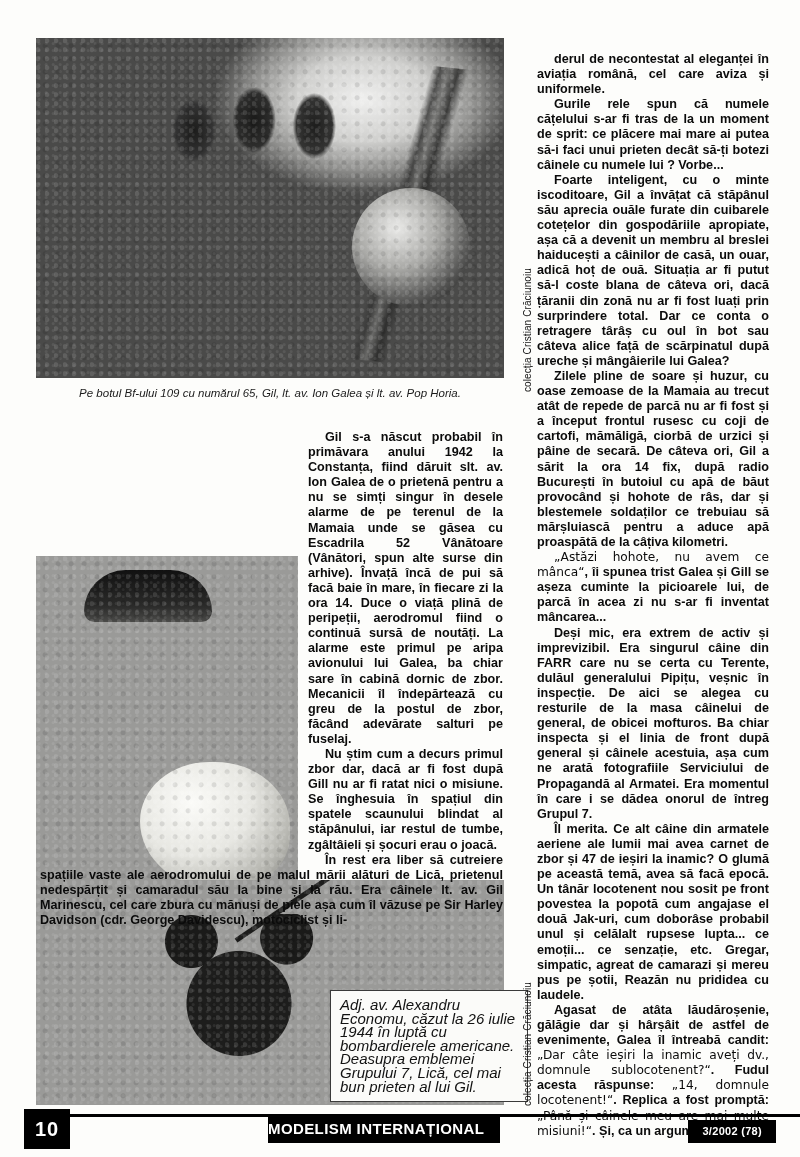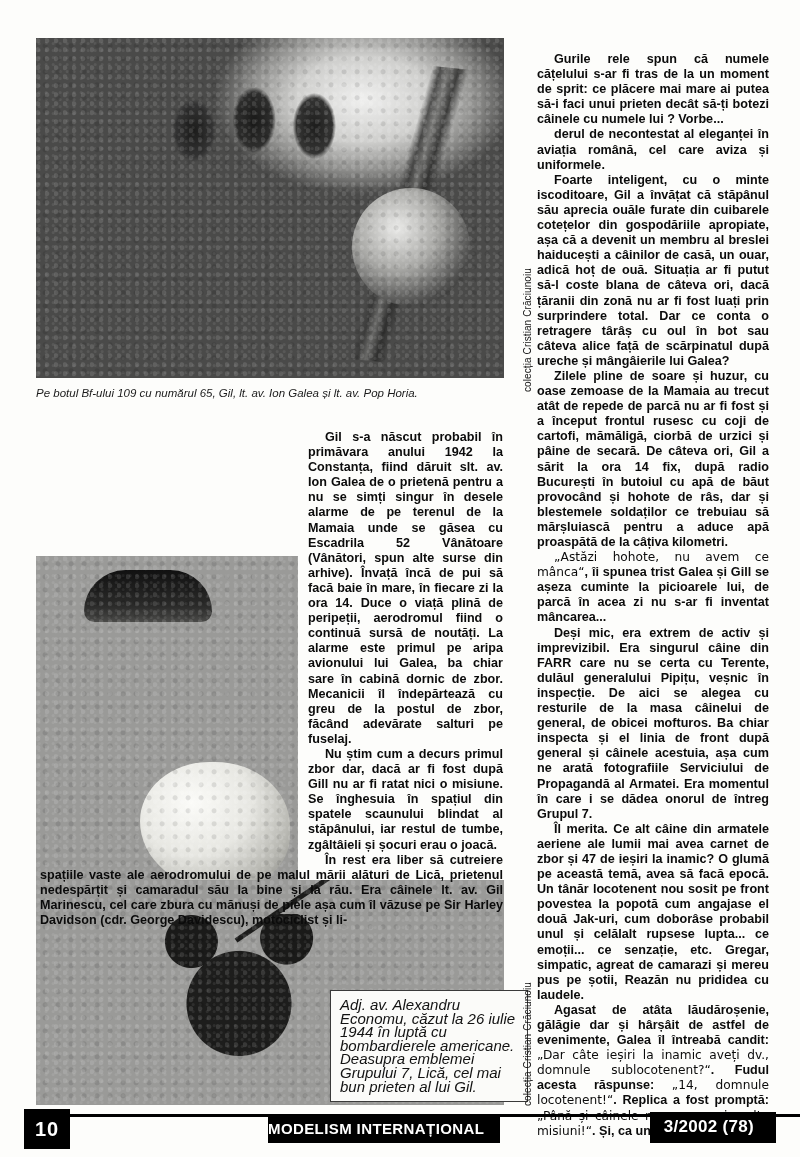--- a/index.html
+++ b/index.html
@@ -63,21 +63,21 @@
     background:
       radial-gradient(circle at 22% 16%, #1a1a19 0 26px, transparent 27px),
       radial-gradient(circle at 78% 14%, #1a1a19 0 26px, transparent 27px),
       radial-gradient(circle at 50% 52%, #1d1d1c 0 52px, transparent 53px);}
   .stick{position:absolute;left:200px;top:58px;width:150px;height:5px;background:#1c1c1b;
     transform:rotate(-34deg);transform-origin:left center;}
 
   
   .cap-top{
     position:absolute;left:36px;top:386px;width:468px;
-    text-align:left;font-style:italic;font-size:11.5px;line-height:14.5px;color:#1b1b1b;
+    text-align:center;font-style:italic;font-size:11.5px;line-height:14.5px;color:#1b1b1b;
     font-family:"Liberation Sans",sans-serif;
   }
   .cap-box{
     position:absolute;left:330px;top:990px;width:178px;
     background:#fbfbf9;border:1px solid #3a3a3a;
     padding:7px 9px 8px 9px;
     font-style:italic;font-size:15px;line-height:13.6px;color:#121212;
   }
 
   
@@ -113,22 +113,22 @@
     color:#fff;font-weight:bold;font-size:20px;
     display:flex;align-items:center;justify-content:center;letter-spacing:1px;
   }
   .f-title{
     position:absolute;left:268px;bottom:14px;background:#000;color:#fff;
     font-weight:bold;font-size:15px;letter-spacing:.4px;
     padding:5px 16px 6px 0;
   }
   .f-issue{
     position:absolute;right:24px;bottom:14px;background:#000;color:#fff;
-    font-weight:bold;font-size:17px;letter-spacing:.3px;
-    padding:5px 22px 6px 14px;
+    font-weight:bold;font-size:11px;letter-spacing:.3px;
+    padding:5px 14px 6px 14px;
   }
   .f-rule{position:absolute;left:70px;right:0;bottom:40px;height:3px;background:#000;}
 </style>
 </head>
 <body>
 
 <div class="page">
 
   <div class="photo photo-top">
     <div class="crew"></div>
@@ -161,22 +161,22 @@
   <div class="credit credit-2">colecția Cristian Crăciunoiu</div>
 
   <div class="col col-left">
     <div class="flow-mid"></div>
     <p>Gil s-a născut probabil în primăvara anului 1942 la Constanța, fiind dăruit slt. av. Ion Galea de o prietenă pentru a nu se simți singur în deselе alarme de pe terenul de la Mamaia unde se găsea cu Escadrila 52 Vânătoare (Vânători, spun alte surse din arhive). Învață încă de pui să facă baie în mare, în fiecare zi la ora 14. Duce o viață plină de peripeții, aerodromul fiind o continuă sursă de noutăți. La alarme este primul pe aripa avionului lui Galea, ba chiar sare în cabină dornic de zbor. Mecanicii îl îndepărtează cu greu de la postul de zbor, făcând adevărate salturi pe fuselaj.</p>
     <p>Nu știm cum a decurs primul zbor dar, dacă ar fi fost după Gill nu ar fi ratat nici o misiune. Se înghesuia în spațiul din spatele scaunului blindat al stăpânului, iar restul de tumbe, zgâltâieli și șocuri erau o joacă.</p>
     <p>În rest era liber să cutreiere spațiile vaste ale aerodromului de pe malul mării alături de Lică, prietenul nedespărțit și camaradul său la bine și la rău. Era câinele lt. av. Gil Marinescu, cel care zbura cu mănuși de piele așa cum îl văzuse pe Sir Harley Davidson (cdr. George Davidescu), motociclist și li-</p>
   </div>
 
   <div class="col col-right">
+    <p>derul de necontestat al eleganței în aviația română, cel care aviza și uniformele.</p>
     <p>Gurile rele spun că numele cățelului s-ar fi tras de la un moment de sprit: ce plăcere mai mare ai putea  să-i faci unui prieten decât să-ți botezi câinele cu numele lui ? Vorbe...</p>
-    <p>derul de necontestat al eleganței în aviația română, cel care aviza și uniformele.</p>
     <p>Foarte inteligent, cu o minte iscoditoare, Gil a învățat că stăpânul său aprecia ouăle furate din cuibarele cotețelor din gospodăriile apropiate, așa că a devenit un membru al breslei haiducești a câinilor de casă, un  ouar, adică hoț de ouă. Situația ar fi putut să-l coste blana de câteva ori, dacă țăranii din zonă nu ar fi fost luați prin surprindere total. Dar ce conta o retragere târâș cu oul în bot sau câteva alice față de scărpinatul după ureche și mângâierile lui Galea?</p>
     <p>Zilele pline de soare și huzur, cu oase zemoase de la Mamaia au trecut atât de repede de parcă nu ar fi fost și a început frontul rusesc cu coji de cartofi, mămăligă, ciorbă de urzici și pâine de secară. De câteva ori, Gil a sărit la ora 14 fix, după radio București în butoiul cu apă de băut provocând și hohote de râs, dar și blestemele soldaților ce trebuiau să mărșluiască pentru a aduce apă proaspătă de la câțiva kilometri.</p>
 
     <p><span class="light">„Astăzi hohote, nu avem ce mânca“</span><span>, îi spunea trist Galea și Gill se așeza cuminte la picioarele lui, de parcă în acea zi nu s-ar fi inventat mâncarea...</span></p>
 
     <p>Deși mic, era extrem de activ și imprevizibil. Era singurul câine din FARR care nu se certa cu Terente, dulăul generalului Pipițu, veșnic în inspecție. De aici se alegea cu resturile de la masa câinelui de general, de obicei mofturos. Ba chiar inspecta și el linia de front după general și câinele acestuia, așa cum ne arată fotografiile Serviciului de Propagandă al Armatei. Era momentul în care i se dădea onorul de întreg Grupul 7.</p>
     <p>Îl merita. Ce alt câine din armatele aeriene ale lumii mai avea carnet de zbor și 47 de ieșiri la inamic? O glumă pe această temă, avea să facă epocă. Un tânăr locotenent nou sosit pe front povestea la popotă cum angajase el două Jak-uri, cum doborâse probabil unul și celălalt rupsese lupta... ce emoții... ce senzație, etc. Gregar, simpatic, agreat de camarazi și mereu pus pe șotii, Reazăn nu prididea cu laudele.</p>
 
     <p><span>Agasat de atâta lăudăroșenie, gălăgie dar și hârșâit de astfel de evenimente, Galea îl întreabă candit: </span><span class="light">„Dar câte ieșiri la inamic aveți dv., domnule sublocotenent?“</span><span>. Fudul acesta răspunse: </span><span class="light">„14, domnule locotenent!“</span><span>. Replica a fost promptă: </span><span class="light">„Până și câinele meu are mai multe misiuni!“</span><span>. Și, ca un argument</span></p>
   </div>

